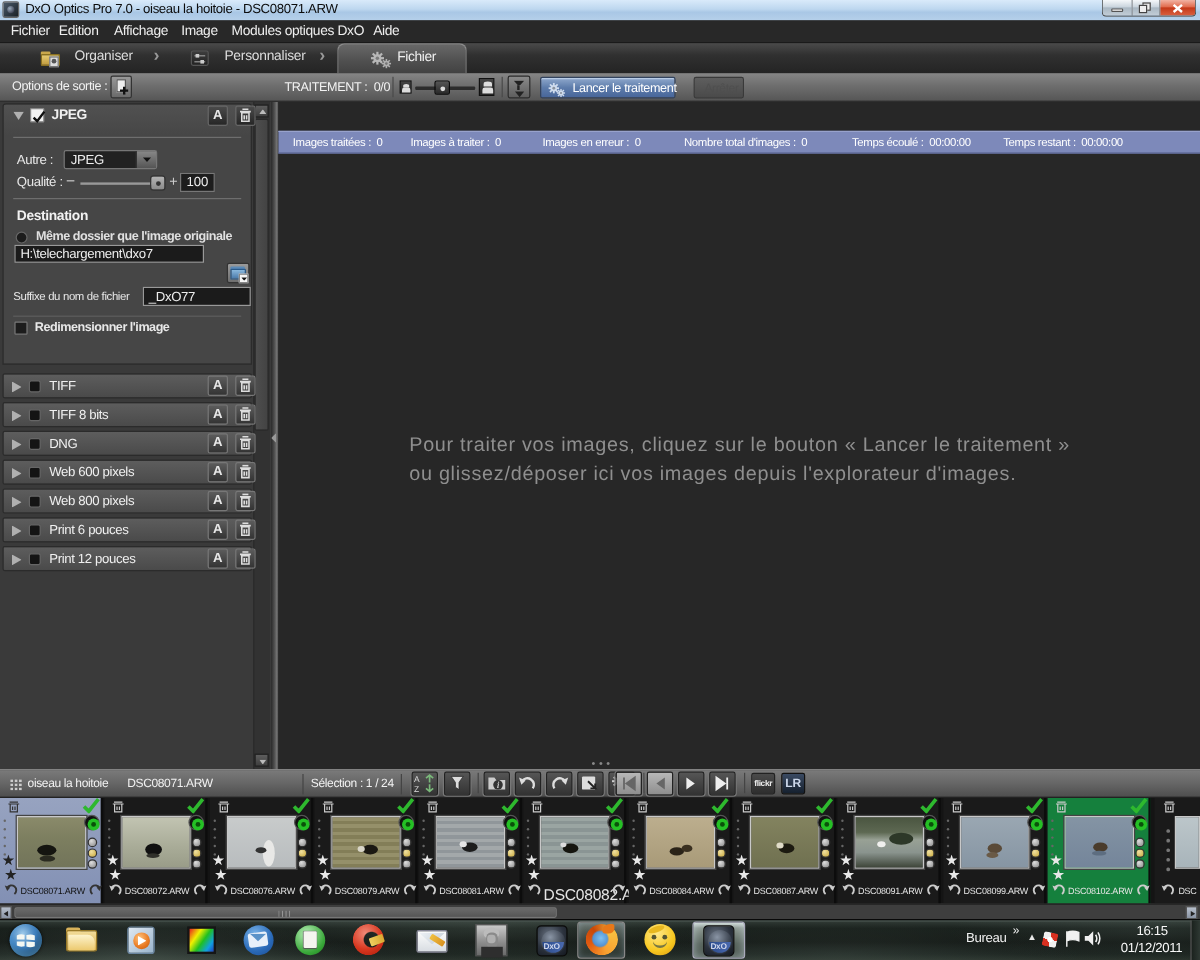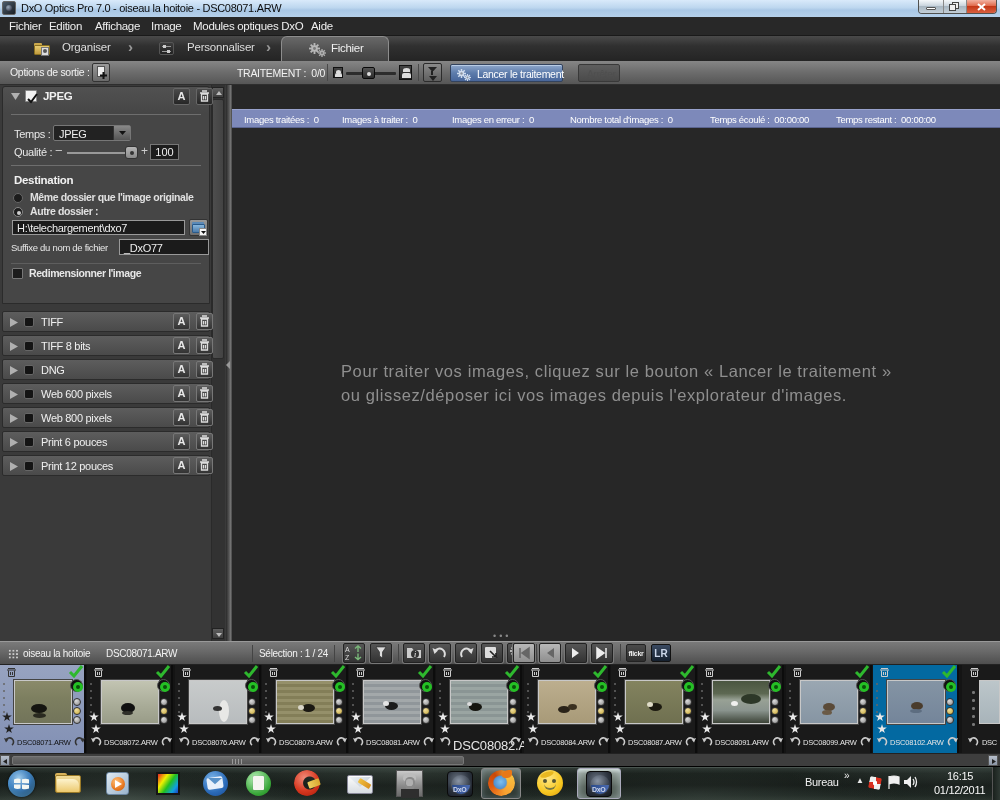--- a/index.html
+++ b/index.html
@@ -165,21 +165,21 @@
    <svg width="12" height="12" viewBox="0 0 12 12">
           <path d="M2 6 L5 9 L11 1" stroke="#111" stroke-width="2" fill="none"></path>
         </svg>
  </div>
  <span class="abs" style="left:40px;top:3px;font-size:11.5px;font-weight:bold;color:#f0f0f0;">JPEG</span>
  <div class="abs" style="left:170px;top:1px;width:17px;height:17px;background:linear-gradient(180deg,#4a4a4a,#262626);border:1px solid #666;border-radius:2px;color:#e8e8e8;font-size:11px;font-weight:bold;text-align:center;line-height:15px;">A</div>
  <div class="abs" style="left:193px;top:1px;width:17px;height:17px;background:linear-gradient(180deg,#4a4a4a,#262626);border:1px solid #666;border-radius:2px;"><svg width="15" height="13" viewBox="0 0 15 13" style="margin:1px 0 0 2px;">
           <path d="M3 1 h5 M1 3 h9 M2.5 4 v7 h6 v-7 z M4.5 6 v3.5 M6.5 6 v3.5" stroke="#ddd" stroke-width="1.3" fill="none"></path>
         </svg></div>
  <div class="abs" style="left:8px;top:27px;width:190px;height:1px;background:#6e6e6e;"></div>
- <span class="abs" style="left:11px;top:41px;font-size:11px;color:#e8e8e8;">Temps :</span>
+ <span class="abs" style="left:11px;top:41px;font-size:11px;color:#e8e8e8;">Autre :</span>
  <div class="abs" style="left:50px;top:38px;width:78px;height:16px;background:#222;border:1px solid #777;border-radius:2px;">
    <span class="abs" style="left:5px;top:2px;font-size:11px;color:#eee;">JPEG</span>
    <div class="abs" style="left:59px;top:0px;width:17px;height:14px;background:linear-gradient(180deg,#888,#555);border-left:1px solid #333;">
           <div class="abs" style="left:5px;top:5px;width:7px;height:4px;background:#111;clip-path:polygon(0 0,100% 0,50% 100%);"></div>
         </div>
  </div>
  <span class="abs" style="left:11px;top:59px;font-size:11px;color:#e8e8e8;">Qualité :</span>
  <span class="abs" style="left:52px;top:56px;font-size:13px;color:#ccc;">−</span>
  <div class="abs" style="left:64px;top:65px;width:62px;height:2px;background:#999;"></div>
  <div class="abs" style="left:122px;top:59px;width:13px;height:13px;background:linear-gradient(180deg,#b5b5b5,#8a8a8a);border:1px solid #333;border-radius:3px;">
@@ -188,21 +188,21 @@
  <span class="abs" style="left:138px;top:57px;font-size:12px;color:#ccc;">+</span>
  <div class="abs" style="left:147px;top:57px;width:29px;height:16px;background:#1d1d1d;border:1px solid #777;color:#eee;font-size:11px;text-align:center;line-height:15px;">100</div>
  <div class="abs" style="left:8px;top:78px;width:190px;height:1px;background:#6e6e6e;"></div>
  <span class="abs" style="left:11px;top:87px;font-size:11.5px;font-weight:bold;color:#f2f2f2;">Destination</span>
  <div class="abs" style="left:10px;top:106px;width:10px;height:10px;border-radius:50%;background:#1c1c1c;border:1px solid #666;"></div>
  <span class="abs" style="left:27px;top:104px;font-size:10.5px;font-weight:bold;color:#e0e0e0;letter-spacing:-0.4px;">Même dossier que l'image originale</span>
  <div class="abs" style="left:10px;top:120px;width:10px;height:10px;border-radius:50%;background:#1c1c1c;border:1px solid #888;">
    <div class="abs" style="left:3px;top:3px;width:4px;height:4px;border-radius:50%;background:#ccc;"></div>
  </div>
  <span class="abs" style="left:27px;top:118px;font-size:10.5px;font-weight:bold;color:#e0e0e0;letter-spacing:-0.4px;">Autre dossier :</span>
- <div class="abs" style="left:9px;top:117px;width:173px;height:15px;background:#1b1b1b;border:1px solid #999;margin-top:16px;">
+ <div class="abs" style="left:9px;top:117px;width:158px;height:15px;background:#1b1b1b;border:1px solid #999;">
    <span class="abs" style="left:4px;top:1px;font-size:11px;color:#eee;">H:\telechargement\dxo7</span>
  </div>
  <div class="abs" style="left:186px;top:132px;width:19px;height:17px;background:linear-gradient(180deg,#9a9a9a,#6f6f6f);border:1px solid #333;border-radius:2px;">
    <div class="abs" style="left:2px;top:2px;width:12px;height:3px;background:#5a8ab8;border-radius:1px 1px 0 0;"></div>
    <div class="abs" style="left:2px;top:4px;width:13px;height:9px;background:linear-gradient(180deg,#8ab8dd,#4a7aaa);border-radius:1px;border:1px solid #2a5a8a;"></div>
    <div class="abs" style="left:9px;top:8px;width:8px;height:8px;background:#f5f5f5;border:1px solid #888;">
           <div class="abs" style="left:1px;top:2px;width:5px;height:3px;background:#111;clip-path:polygon(0 0,100% 0,50% 100%);"></div>
         </div>
  </div>
  <span class="abs" style="left:8px;top:155px;font-size:9.5px;color:#e8e8e8;">Suffixe du nom de fichier</span>
@@ -713,21 +713,21 @@
 <svg class="abs" style="left:3px;top:71px;" width="12" height="12" viewBox="0 0 12 12">
         <path d="M9 9 A4 4 0 1 0 3 4" stroke="#ccc" stroke-width="1.6" fill="none"></path>
         <path d="M1 2 L5.5 3.5 L3 6.5 Z" fill="#ccc"></path>
       </svg>
 <span class="abs" style="left:17px;top:73px;font-size:7.5px;letter-spacing:-0.2px;color:#e5e5e5;">DSC08099.ARW</span>
 <svg class="abs" style="left:74px;top:71px;" width="12" height="12" viewBox="0 0 12 12">
         <path d="M3 9 A4 4 0 1 1 9 4" stroke="#ccc" stroke-width="1.6" fill="none"></path>
         <path d="M11 2 L6.5 3.5 L9 6.5 Z" fill="#ccc"></path>
       </svg>
 </div>
-<div class="abs" style="left:873px;top:0;width:86px;height:88px;background:#0369a1;border-right:2px solid #0c0c0c;">
+<div class="abs" style="left:873px;top:0;width:86px;height:88px;background:#15803d;border-right:2px solid #0c0c0c;">
 <svg class="abs" style="left:6px;top:2px;" width="11" height="11" viewBox="0 0 11 11">
         <path d="M2 1.5 h7 M1 3 h9 M2.5 3.5 v6 h6 v-6 M4.5 5 v3 M6.5 5 v3" stroke="#ccc" stroke-width="1" fill="none"></path>
       </svg>
 <svg class="abs" style="left:68px;top:0px;" width="16" height="13" viewBox="0 0 16 13">
         <path d="M2 7 L6 11 L14 1" stroke="#2eb82e" stroke-width="3" fill="none"></path>
       </svg>
 <div class="abs" style="left:14px;top:15px;width:58px;height:44px;background:linear-gradient(180deg,#8494a4,#74859a);border:1px solid #c8c8c8;outline:1px solid #444;">
 <div class="abs" style="left:52%;top:50%;width:12px;height:8px;margin-left:-6px;background:#4a3c2c;border-radius:50%;"></div>
 <div class="abs" style="left:50%;top:66%;width:12px;height:4px;margin-left:-6px;background:#5d6d80;border-radius:50%;"></div>
 </div>

